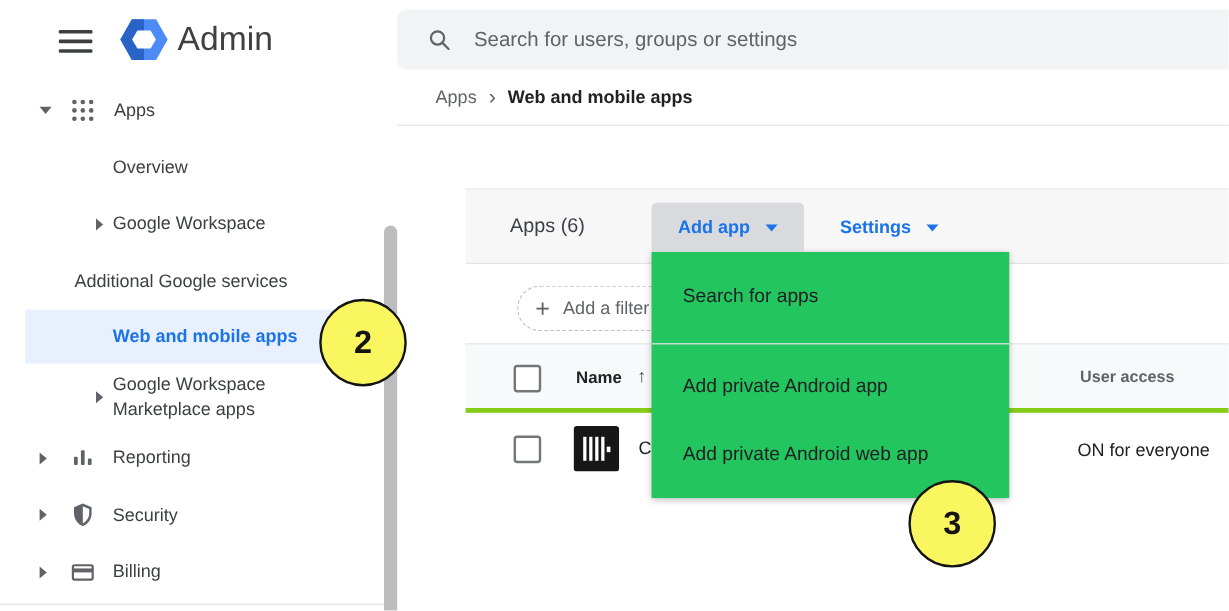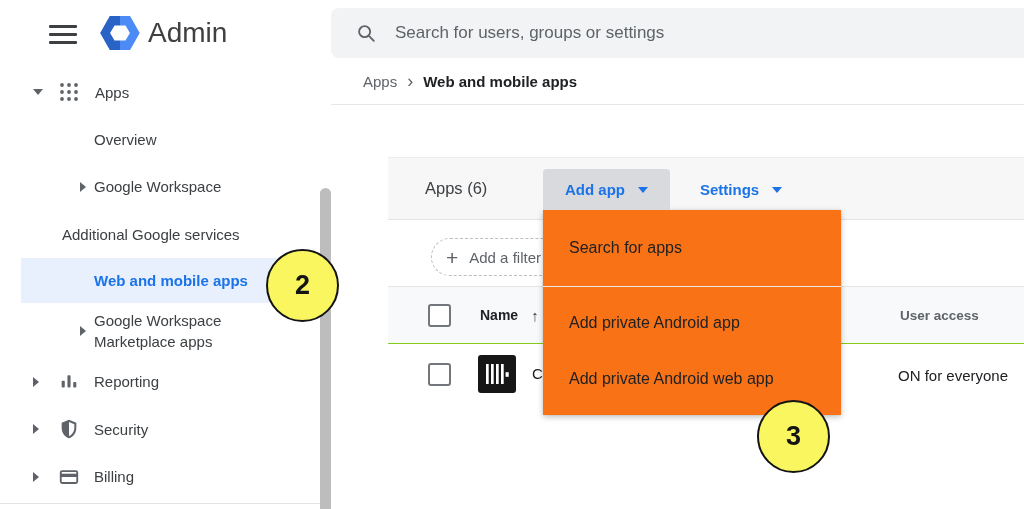--- a/index.html
+++ b/index.html
@@ -63,35 +63,35 @@
   .filter-chip {
     position:absolute; left:431px; top:238px; width:170px; height:38px;
     border:1.5px dashed #bdbdbd; border-radius:19px; background:#fff;
     display:flex; align-items:center; padding:0 14px; gap:11px;
     color:#5f6368; font-size:15px; z-index:4; overflow:hidden; white-space:nowrap; cursor:pointer;
   }
   .plus-glyph { font-size:21px; line-height:1; color:#5f6368; }
 
   .header-band {
     position:absolute; left:388px; top:286px; width:636px; height:58px;
-    background:#f8f9fa; border-top:1px solid #e6e6e6; border-bottom:1px solid #84cc16; z-index:3;
+    background:#f8f9fa; border-top:1px solid #e6e6e6; border-bottom:4px solid #84cc16; z-index:3;
   }
   .checkbox { position:absolute; width:23px; height:23px; border:2.5px solid #73777b; border-radius:3px; background:#fff; cursor:pointer; }
   .name-head { position:absolute; left:92px; top:0; height:100%; display:flex; align-items:center; gap:13px; }
   .name-text { font-size:14px; font-weight:700; color:#202124; }
   .sort-arrow { font-size:15px; color:#3c4043; cursor:pointer; }
   .ua-head { position:absolute; left:512px; top:0; height:100%; display:flex; align-items:center; font-size:13.5px; font-weight:700; color:#5f6368; }
 
   .app-tile { position:absolute; left:478px; top:355px; width:38px; height:38px; }
   .app-name { position:absolute; left:532px; top:365px; font-size:15px; color:#202124; z-index:2; }
   .ua-value { position:absolute; left:898px; top:367px; font-size:15px; color:#202124; }
 
   
   .menu {
-    position:absolute; left:543px; top:210px; width:298px; background:#f97316;
+    position:absolute; left:543px; top:210px; width:298px; background:#22c55e;
     box-shadow:0 2px 6px rgba(0,0,0,.25), 0 0 1px rgba(0,0,0,.14); z-index:20;
   }
   .menu-item { display:flex; align-items:center; padding-left:26px; font-size:16px; color:#202124; cursor:pointer; }
   .mi-first { height:76px; }
   .menu-divider { border-top:1px solid #e8e8e8; }
   .menu-group { padding:8px 0 8px 0; }
   .menu-group .menu-item { height:56px; }
 
   
   .ann-circle {

